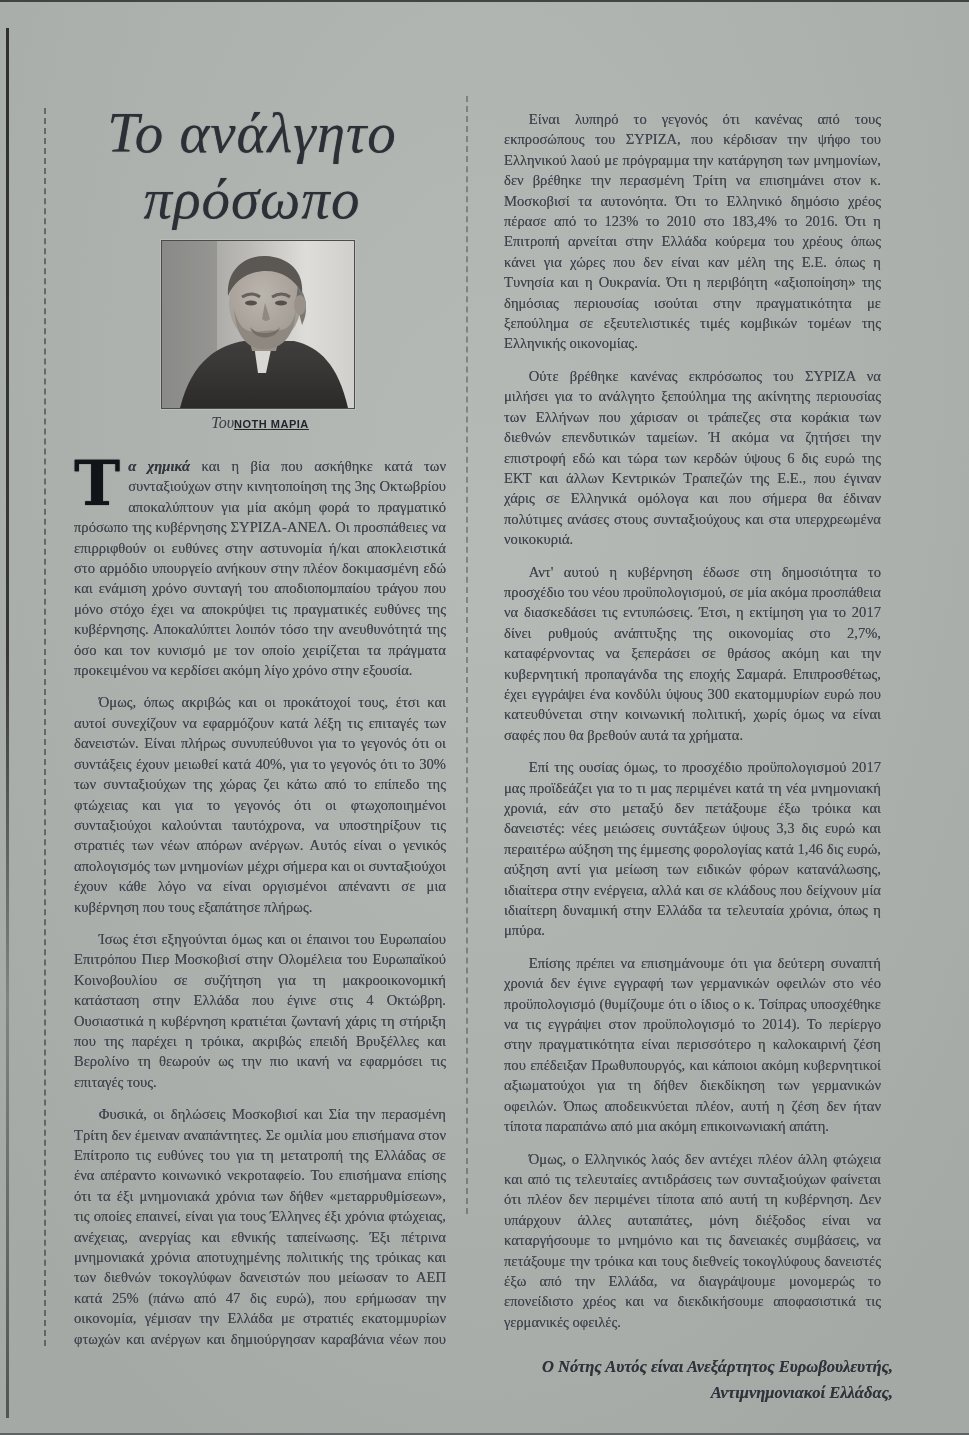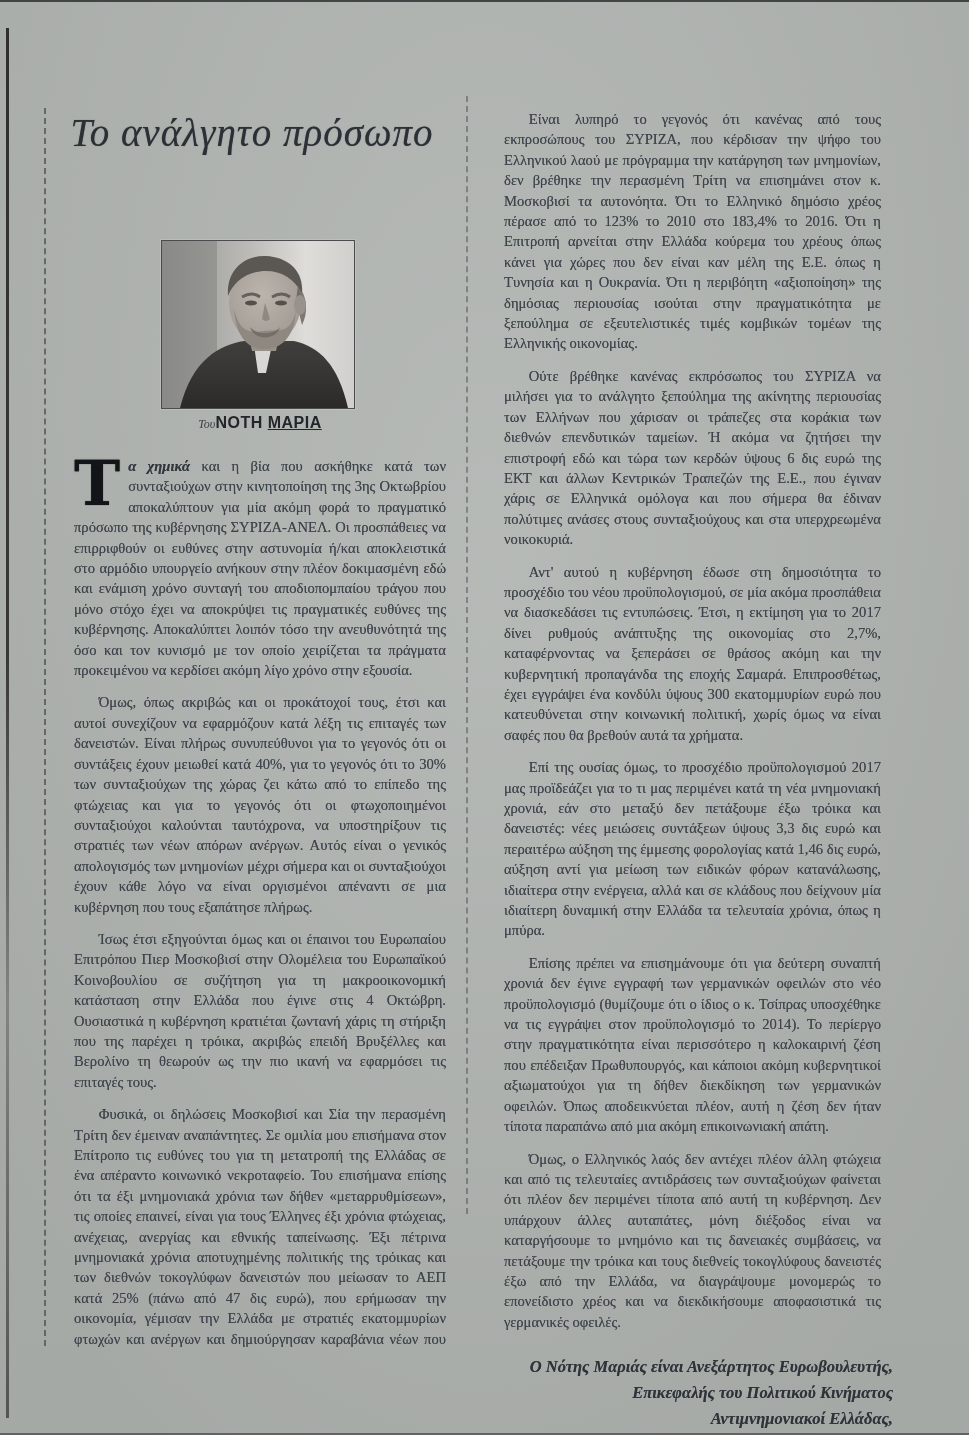--- a/index.html
+++ b/index.html
@@ -26,40 +26,40 @@
   .rule-left{position:absolute;left:44px;top:108px;height:1238px;width:0;
     border-left:2px dashed rgba(45,48,50,0.55);}
   .rule-gutter{position:absolute;left:466px;top:96px;height:1118px;width:0;
     border-left:2px dashed rgba(50,53,55,0.4);}
 
   .title{
     position:absolute;left:40px;top:100px;width:424px;
     text-align:center;
     font-family:"Liberation Serif", serif;
     font-style:italic;
-    font-size:39px;line-height:66px;
+    font-size:57px;line-height:66px;
     color:#2b3036;
     letter-spacing:1px;
     text-shadow:0 0 1px rgba(43,48,54,0.55);
   }
 
   .photo{
     position:absolute;left:161px;top:240px;width:192px;height:167px;
     border:1px solid #4a4c4e;
     box-shadow:0 0 0 1px rgba(255,255,255,0.15);
     overflow:hidden;
   }
   .photo svg{display:block;width:100%;height:100%;}
 
   .byline{
     position:absolute;left:62px;top:414px;width:396px;
     text-align:center;color:#22262b;
   }
-  .byline .prefix{font-style:italic;font-size:12px;color:#3a4045;}
-  .byline .name{font-family:"Liberation Sans", sans-serif;font-weight:bold;font-size:16px;letter-spacing:0.5px;}
+  .byline .prefix{font-style:italic;font-size:16px;color:#3a4045;}
+  .byline .name{font-family:"Liberation Sans", sans-serif;font-weight:bold;font-size:11px;letter-spacing:0.5px;text-decoration:underline;}
   .byline .name-last{text-decoration:underline;}
 
   .col{
     position:absolute;
     color:#3d444b;
     font-size:14.6px;line-height:20.4px;
     text-align:justify;
     text-shadow:0 0 0.6px rgba(61,68,75,0.7);
   }
   .col-left{left:62px;top:444px;width:396px;height:905px;overflow:hidden;}
@@ -169,19 +169,18 @@
 
   <div class="col col-right">
     <p>Είναι λυπηρό το γεγονός ότι κανένας από τους εκπροσώπους του ΣΥΡΙΖΑ, που κέρδισαν την ψήφο του Ελληνικού λαού με πρόγραμμα την κατάργηση των μνημονίων, δεν βρέθηκε την περασμένη Τρίτη να επισημάνει στον κ. Μοσκοβισί τα αυτονόητα. Ότι το Ελληνικό δημόσιο χρέος πέρασε από το 123% το 2010 στο 183,4% το 2016. Ότι η Επιτροπή αρνείται στην Ελλάδα κούρεμα του χρέους όπως κάνει για χώρες που δεν είναι καν μέλη της Ε.Ε. όπως η Τυνησία και η Ουκρανία. Ότι η περιβόητη «αξιοποίηση» της δημόσιας περιουσίας ισούται στην πραγματικότητα με ξεπούλημα σε εξευτελιστικές τιμές κομβικών τομέων της Ελληνικής οικονομίας.</p>
     <p>Ούτε βρέθηκε κανένας εκπρόσωπος του ΣΥΡΙΖΑ να μιλήσει για το ανάλγητο ξεπούλημα της ακίνητης περιουσίας των Ελλήνων που χάρισαν οι τράπεζες στα κοράκια των διεθνών επενδυτικών ταμείων. Ή ακόμα να ζητήσει την επιστροφή εδώ και τώρα των κερδών ύψους 6 δις ευρώ της ΕΚΤ και άλλων Κεντρικών Τραπεζών της Ε.Ε., που έγιναν χάρις σε Ελληνικά ομόλογα και που σήμερα θα έδιναν πολύτιμες ανάσες στους συνταξιούχους και στα υπερχρεωμένα νοικοκυριά.</p>
     <p>Αντ' αυτού η κυβέρνηση έδωσε στη δημοσιότητα το προσχέδιο του νέου προϋπολογισμού, σε μία ακόμα προσπάθεια να διασκεδάσει τις εντυπώσεις. Έτσι, η εκτίμηση για το 2017 δίνει ρυθμούς ανάπτυξης της οικονομίας στο 2,7%, καταφέρνοντας να ξεπεράσει σε θράσος ακόμη και την κυβερνητική προπαγάνδα της εποχής Σαμαρά. Επιπροσθέτως, έχει εγγράψει ένα κονδύλι ύψους 300 εκατομμυρίων ευρώ που κατευθύνεται στην κοινωνική πολιτική, χωρίς όμως να είναι σαφές που θα βρεθούν αυτά τα χρήματα.</p>
     <p>Επί της ουσίας όμως, το προσχέδιο προϋπολογισμού 2017 μας προϊδεάζει για το τι μας περιμένει κατά τη νέα μνημονιακή χρονιά, εάν στο μεταξύ δεν πετάξουμε έξω τρόικα και δανειστές: νέες μειώσεις συντάξεων ύψους 3,3 δις ευρώ και περαιτέρω αύξηση της έμμεσης φορολογίας κατά 1,46 δις ευρώ, αύξηση αντί για μείωση των ειδικών φόρων κατανάλωσης, ιδιαίτερα στην ενέργεια, αλλά και σε κλάδους που δείχνουν μία ιδιαίτερη δυναμική στην Ελλάδα τα τελευταία χρόνια, όπως η μπύρα.</p>
     <p>Επίσης πρέπει να επισημάνουμε ότι για δεύτερη συναπτή χρονιά δεν έγινε εγγραφή των γερμανικών οφειλών στο νέο προϋπολογισμό (θυμίζουμε ότι ο ίδιος ο κ. Τσίπρας υποσχέθηκε να τις εγγράψει στον προϋπολογισμό το 2014). Το περίεργο στην πραγματικότητα είναι περισσότερο η καλοκαιρινή ζέση που επέδειξαν Πρωθυπουργός, και κάποιοι ακόμη κυβερνητικοί αξιωματούχοι για τη δήθεν διεκδίκηση των γερμανικών οφειλών. Όπως αποδεικνύεται πλέον, αυτή η ζέση δεν ήταν τίποτα παραπάνω από μια ακόμη επικοινωνιακή απάτη.</p>
     <p>Όμως, ο Ελληνικός λαός δεν αντέχει πλέον άλλη φτώχεια και από τις τελευταίες αντιδράσεις των συνταξιούχων φαίνεται ότι πλέον δεν περιμένει τίποτα από αυτή τη κυβέρνηση. Δεν υπάρχουν άλλες αυταπάτες, μόνη διέξοδος είναι να καταργήσουμε το μνημόνιο και τις δανειακές συμβάσεις, να πετάξουμε την τρόικα και τους διεθνείς τοκογλύφους δανειστές έξω από την Ελλάδα, να διαγράψουμε μονομερώς το επονείδιστο χρέος και να διεκδικήσουμε αποφασιστικά τις γερμανικές οφειλές.</p>
 
     <div class="footer-sig">
-      <div>Ο Νότης Μαριάς είναι Ανεξάρτητος Ευρωβουλευτής,</div>
-      <div>Επικεφαλής του Πολιτικού Κινήματος</div>
+      <div>Ο Νότης Αυτός είναι Ανεξάρτητος Ευρωβουλευτής,</div>
       <div>Αντιμνημονιακοί Ελλάδας,</div>
     </div>
   </div>
 
 </div>
 
 </body></html>

